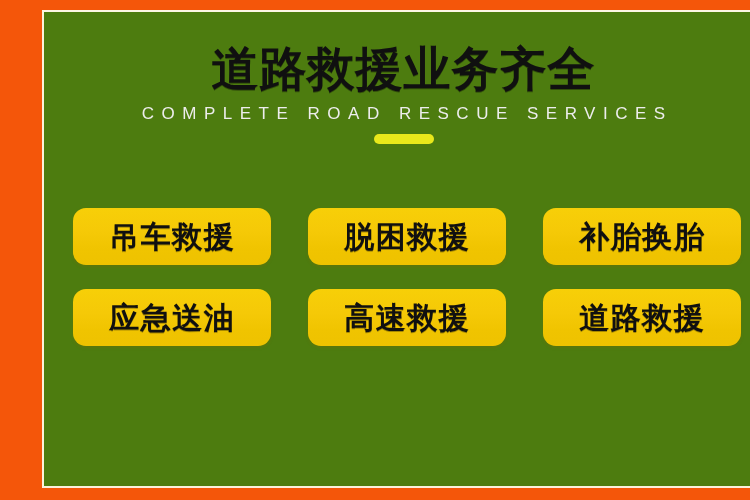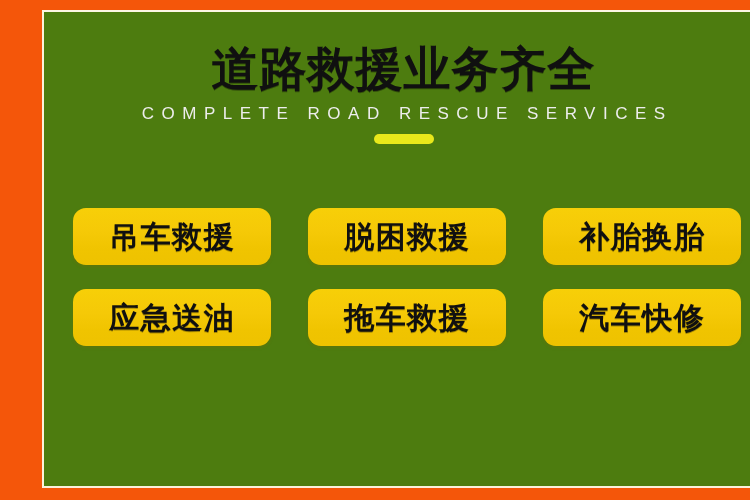--- a/index.html
+++ b/index.html
@@ -145,21 +145,21 @@
       <button class="chip">
         <span class="chip-label">脱困救援</span>
       </button>
       <button class="chip">
         <span class="chip-label">补胎换胎</span>
       </button>
       <button class="chip">
         <span class="chip-label">应急送油</span>
       </button>
       <button class="chip">
-        <span class="chip-label">拖车救援</span>
+        <span class="chip-label">高速救援</span>
       </button>
       <button class="chip">
-        <span class="chip-label">汽车快修</span>
+        <span class="chip-label">道路救援</span>
       </button>
     </div>
 
   </div>
 </div>
 
 </body></html>

